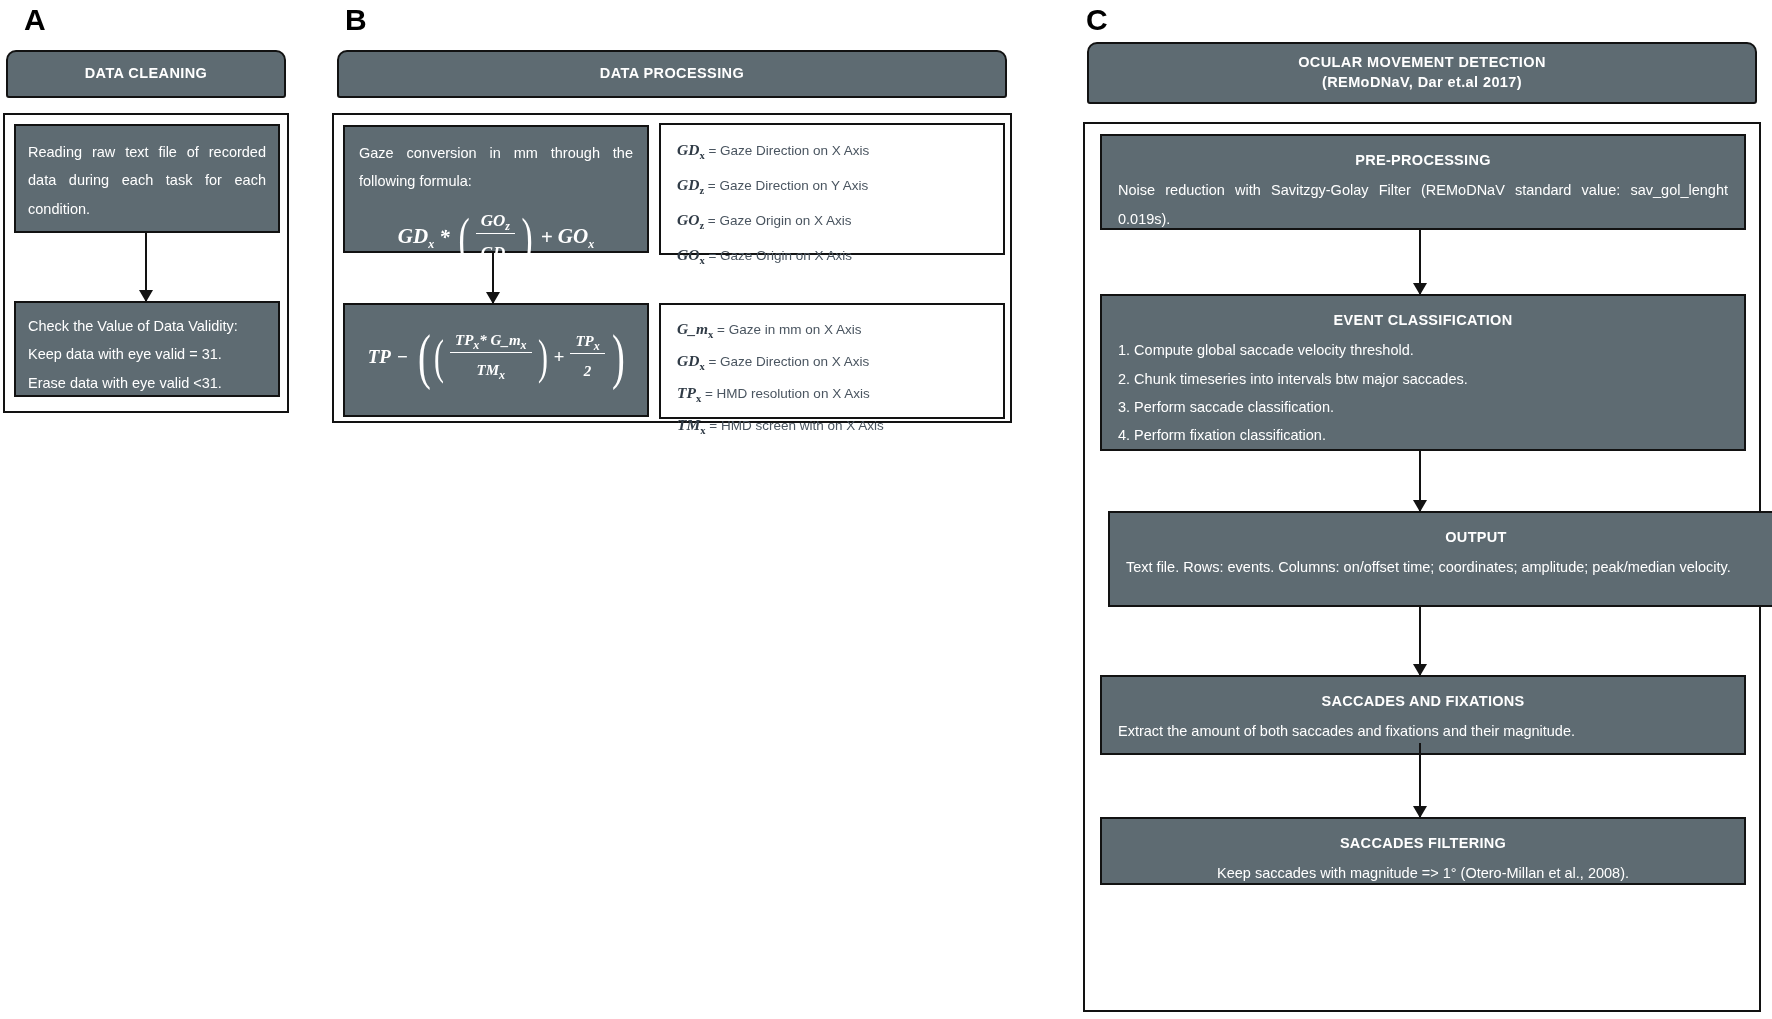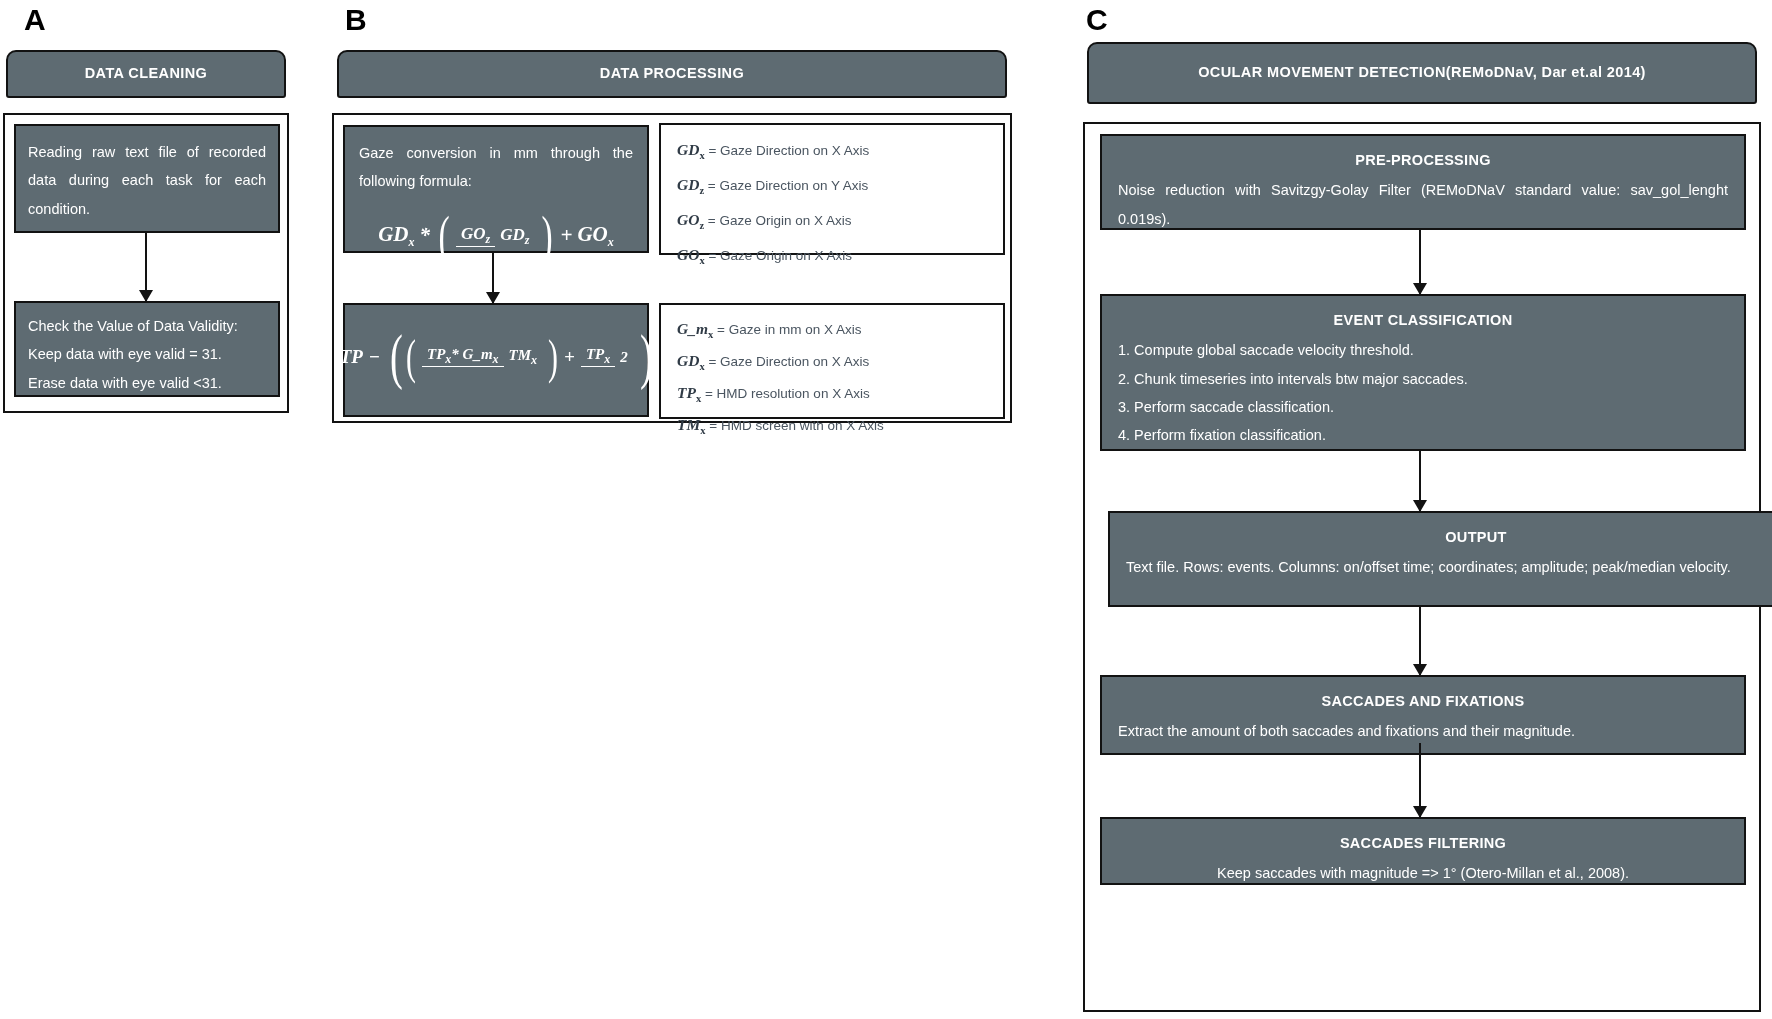--- a/index.html
+++ b/index.html
@@ -127,24 +127,26 @@
     text-align: center;
     display: flex;
     align-items: center;
     justify-content: center;
     white-space: nowrap;
     line-height: 1;
   }
   .formula sub { font-size: 12px; font-style: italic; }
   .frac {
     display: inline-flex;
+    flex-direction: column;
     align-items: center;
     vertical-align: middle;
     margin: 0 3px;
     font-size: 17px;
+    gap: 9px;
   }
   .frac .num { padding: 0 5px 1px; border-bottom: 1.6px solid #fff; }
   .frac .den { padding: 1px 5px 0; }
   .paren {
     display: inline-flex;
     align-items: center;
     font-size: 40px;
     font-weight: 400;
     font-style: normal;
     line-height: .9;
@@ -257,23 +259,23 @@
       </div>
       <div>
         <span class="sym">TM<sub>x</sub></span>
         <span>= HMD screen with on X Axis</span>
       </div>
     </div>
   </div>
 
   <div class="panel-letter" style="left:1086px; top:5px;">C</div>
 
-  <div class="hdr" style="left:1087px; top:42px; width:670px; height:62px; flex-direction:row;">
+  <div class="hdr" style="left:1087px; top:42px; width:670px; height:62px; flex-direction:column;">
     <span>OCULAR MOVEMENT DETECTION</span>
-    <span>(REMoDNaV, Dar et.al 2014)</span>
+    <span>(REMoDNaV, Dar et.al 2017)</span>
   </div>
 
   <div class="outerbox" style="left:1083px; top:122px; width:678px; height:890px;">
 
     <div class="gbox" style="left:15px; top:10px; width:646px; height:96px; padding:10px 16px;">
       <span class="btitle">PRE-PROCESSING</span>
       <p>Noise reduction with Savitzgy-Golay Filter (REMoDNaV standard value: sav_gol_lenght 0.019s).</p>
     </div>
 
     <div class="arrow" style="left:334px; top:106px; height:64px;"></div>

